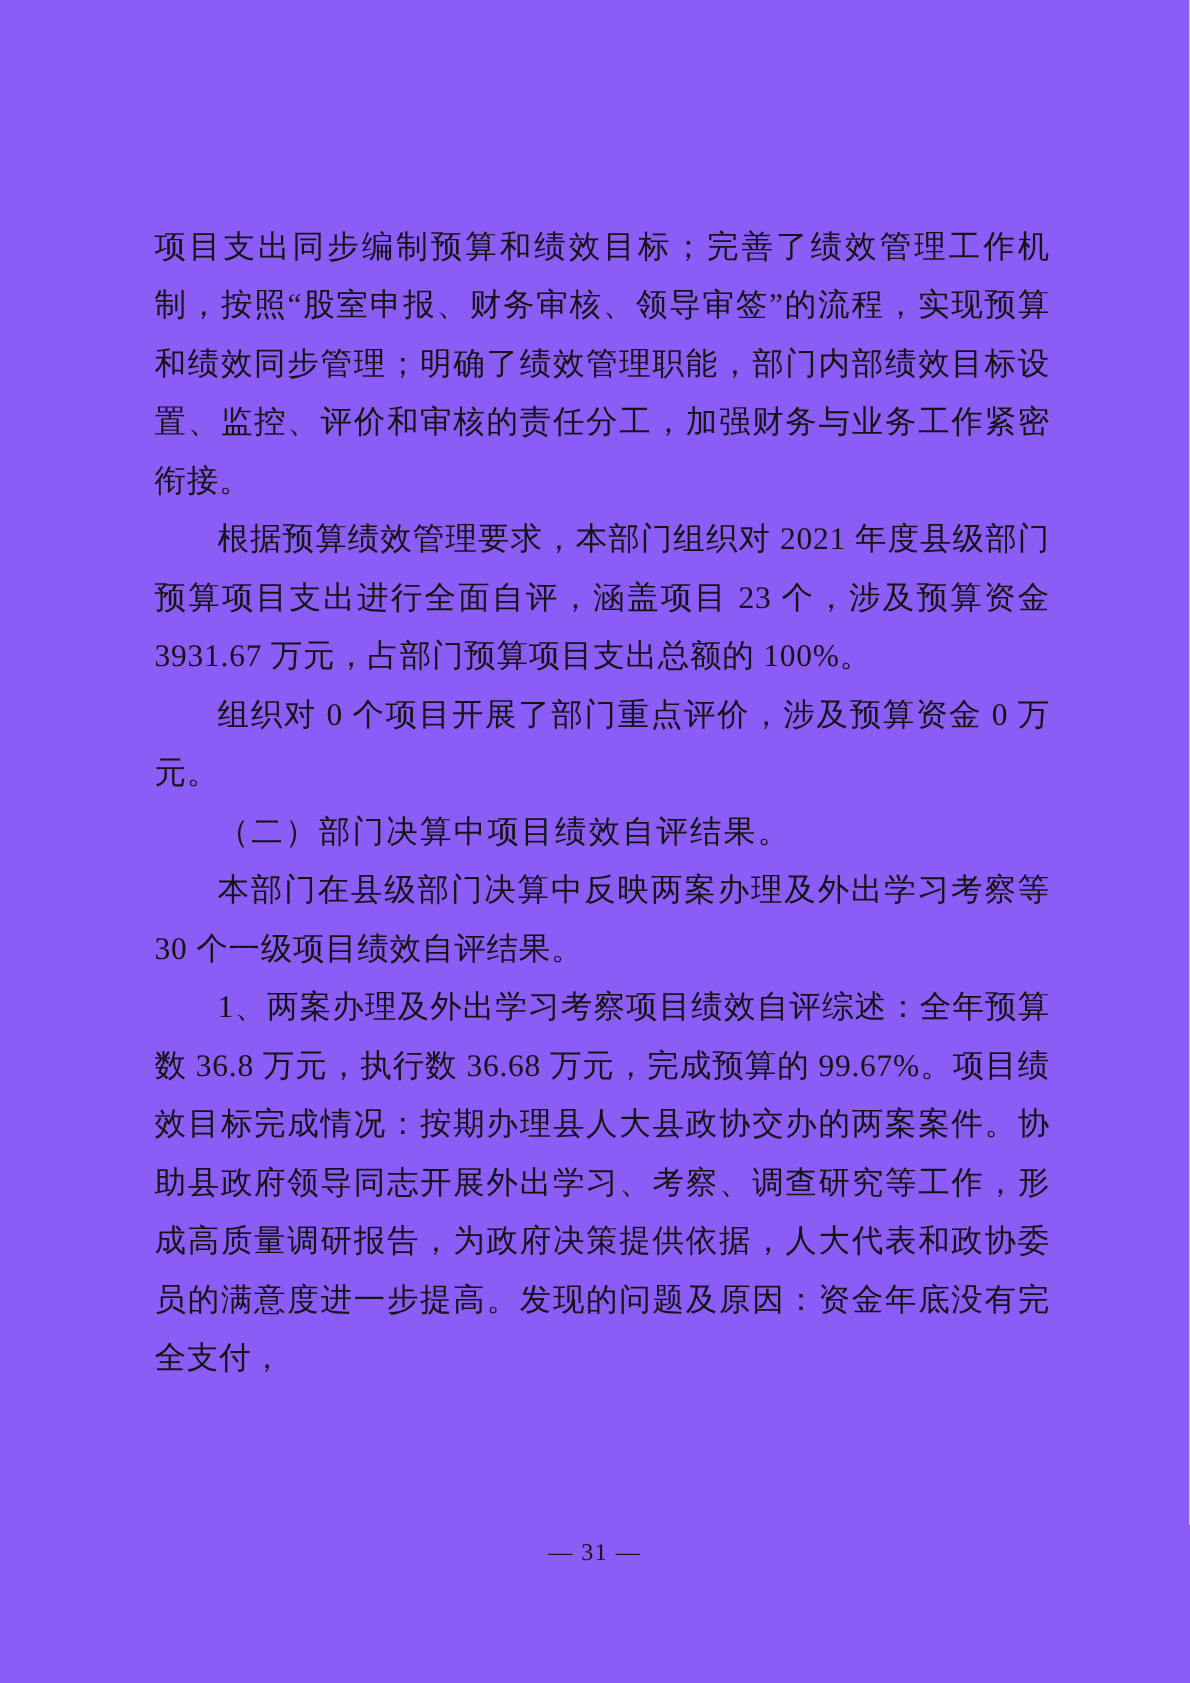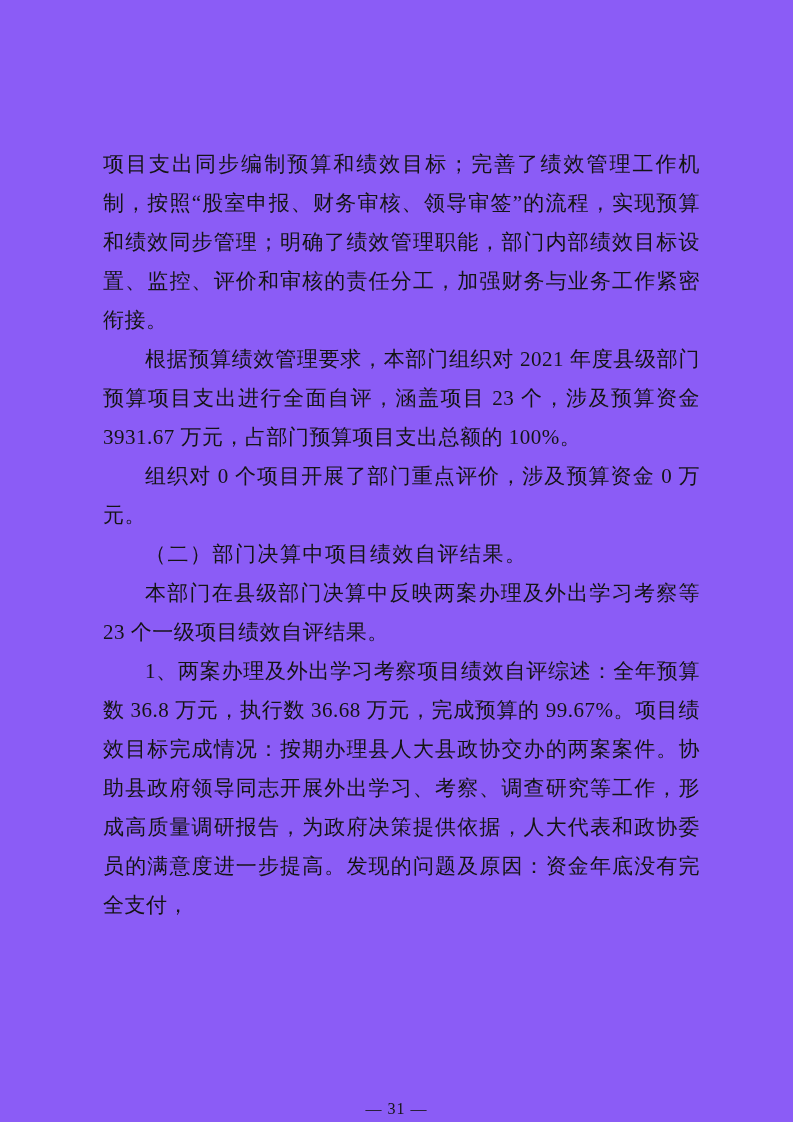--- a/index.html
+++ b/index.html
@@ -34,35 +34,35 @@
   .para.noindent {
     text-indent: 0;
   }
   .para.kaiti {
     
     letter-spacing: 1.5px;
   }
   .footer {
     position: absolute;
     left: 0;
-    top: 1098px;
+    top: 1025px;
     width: 100%;
     text-align: center;
     font-size: 16px;
     line-height: 22px;
     letter-spacing: 1px;
     color: #141414;
   }
 </style>
 </head>
 <body>
 
 <div class="page">
   <div class="content">
     <p class="para noindent">项目支出同步编制预算和绩效目标；完善了绩效管理工作机制，按照“股室申报、财务审核、领导审签”的流程，实现预算和绩效同步管理；明确了绩效管理职能，部门内部绩效目标设置、监控、评价和审核的责任分工，加强财务与业务工作紧密衔接。</p>
     <p class="para">根据预算绩效管理要求，本部门组织对 2021 年度县级部门预算项目支出进行全面自评，涵盖项目 23 个，涉及预算资金 3931.67 万元，占部门预算项目支出总额的 100%。</p>
     <p class="para">组织对 0 个项目开展了部门重点评价，涉及预算资金 0 万元。</p>
     <p class="para kaiti">（二）部门决算中项目绩效自评结果。</p>
-    <p class="para">本部门在县级部门决算中反映两案办理及外出学习考察等 23 个一级项目绩效自评结果。</p>
+    <p class="para">本部门在县级部门决算中反映两案办理及外出学习考察等 30 个一级项目绩效自评结果。</p>
     <p class="para">1、两案办理及外出学习考察项目绩效自评综述：全年预算数 36.8 万元，执行数 36.68 万元，完成预算的 99.67%。项目绩效目标完成情况：按期办理县人大县政协交办的两案案件。协助县政府领导同志开展外出学习、考察、调查研究等工作，形成高质量调研报告，为政府决策提供依据，人大代表和政协委员的满意度进一步提高。发现的问题及原因：资金年底没有完全支付，</p>
   </div>
   <div class="footer">— 31 —</div>
 </div>
 
 </body></html>

